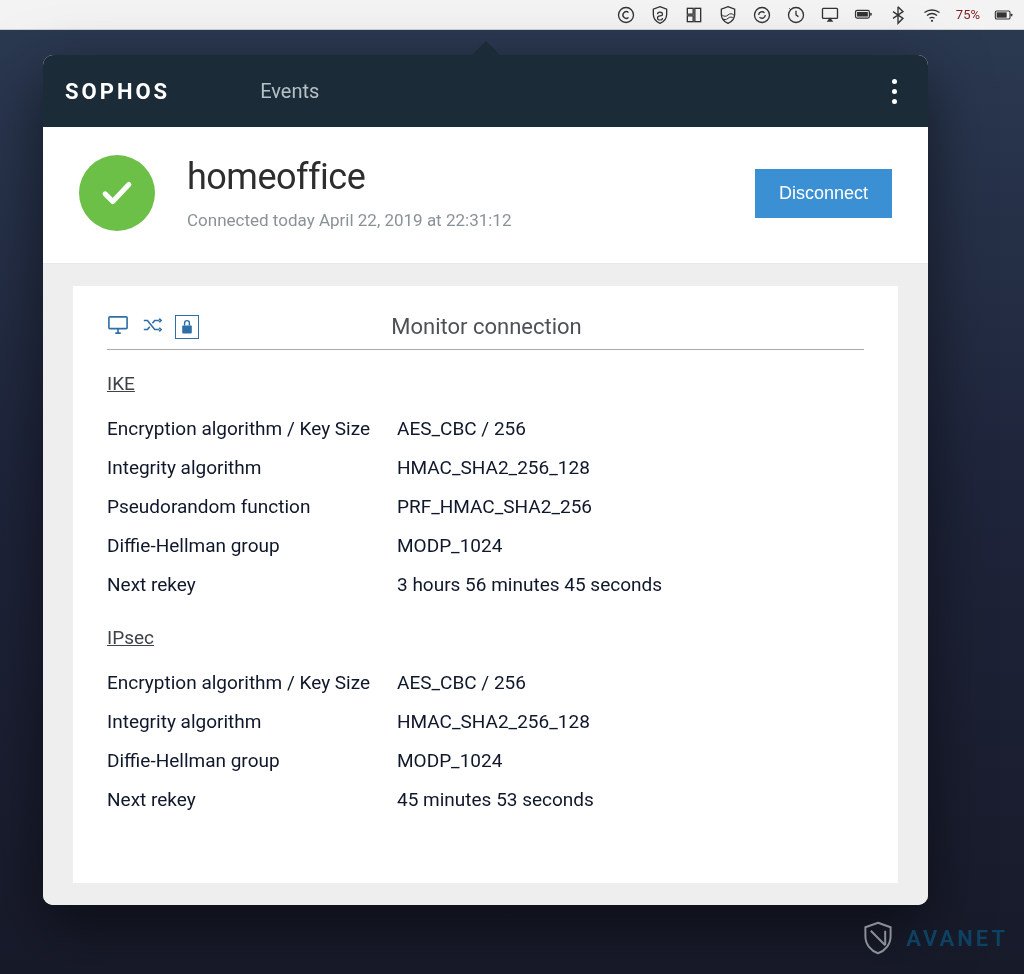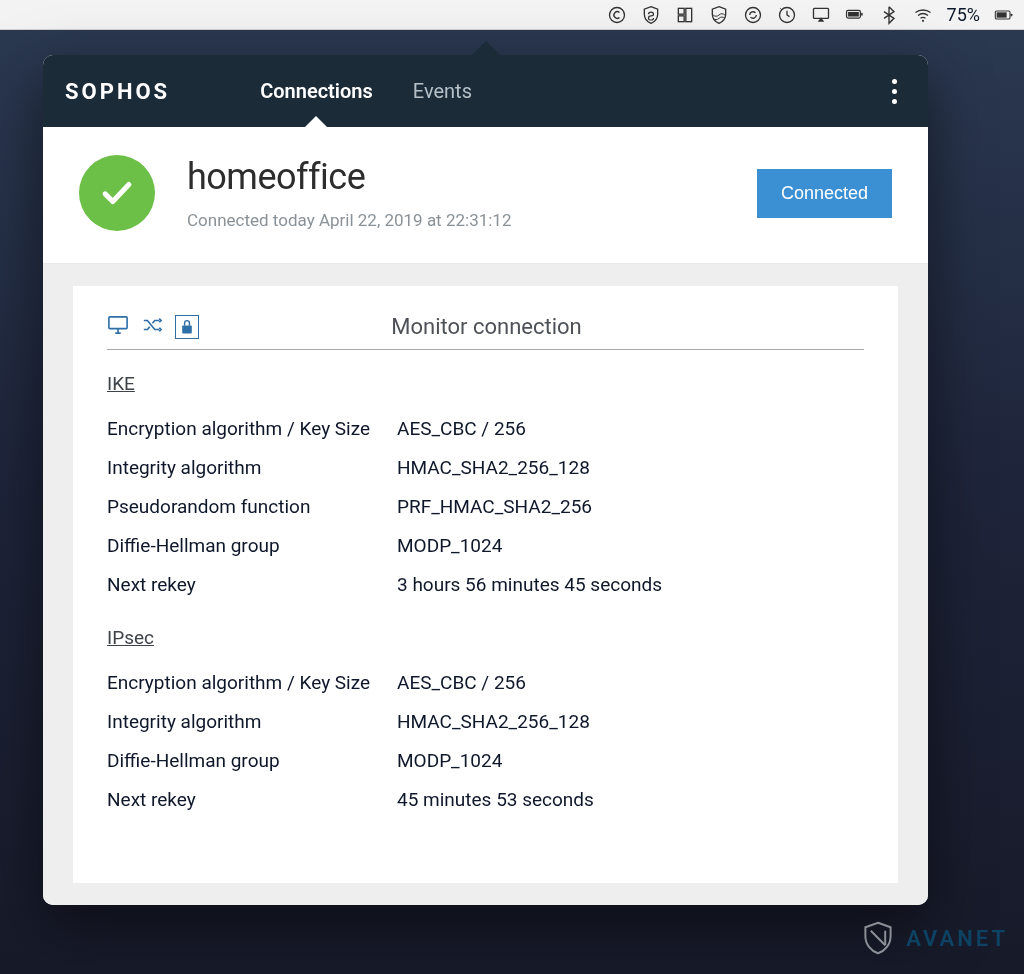--- a/index.html
+++ b/index.html
@@ -18,21 +18,21 @@
     display: flex; align-items: center;
     justify-content: flex-end;
     padding: 0 10px 0 0;
     gap: 14px;
     color: #333;
     font-size: 15px;
     border-bottom: 1px solid #d0d0d0;
   }
   .menubar .mi { width: 20px; height: 20px; display:flex; align-items:center; justify-content:center; }
   .menubar svg { stroke: #333; fill: none; stroke-width: 1.6; }
-  .menubar .pct { font-size: 18px; color:#0f172a; }
+  .menubar .pct { font-size: 13px; color:#7f1d1d; }
   .menubar .batt svg { stroke:#333; fill:none; }
   .menubar .batt-fill { fill:#333; stroke:none; }
 
   
   .window {
     position: absolute;
     top: 55px; left: 43px;
     width: 885px; height: 850px;
     background: #fff;
     border-radius: 10px;
@@ -250,41 +250,40 @@
       </svg>
     </span>
 </div>
 
 <div class="caret"></div>
 
 <div class="window">
   <div class="titlebar">
     <div class="brand">SOPHOS</div>
     <div class="tabs">
-      <div class="tab active">Connections</div>
       <div class="tab">Events</div>
     </div>
     <div class="kebab">
         <span></span>
         <span></span>
         <span></span>
       </div>
   </div>
 
   <div class="header-panel">
     <div class="status-ico">
       <svg viewBox="0 0 52 52" width="44" height="44">
           <path d="M12 27l9 9 19-20" stroke-linecap="round" stroke-linejoin="round"></path>
         </svg>
     </div>
     <div class="conn-info">
       <div class="conn-title">homeoffice</div>
       <div class="conn-sub">Connected today April 22, 2019 at 22:31:12</div>
     </div>
-    <button class="disconnect">Connected</button>
+    <button class="disconnect">Disconnect</button>
   </div>
 
   <div class="body-wrap">
     <div class="body-card">
       <div class="section-head">
         <div class="icons">
           <span><svg width="22" height="20" viewBox="0 0 24 22">
                 <rect x="2" y="2" width="20" height="13" rx="1"></rect>
                 <path d="M9 20h6M12 15v5"></path>
               </svg></span>

